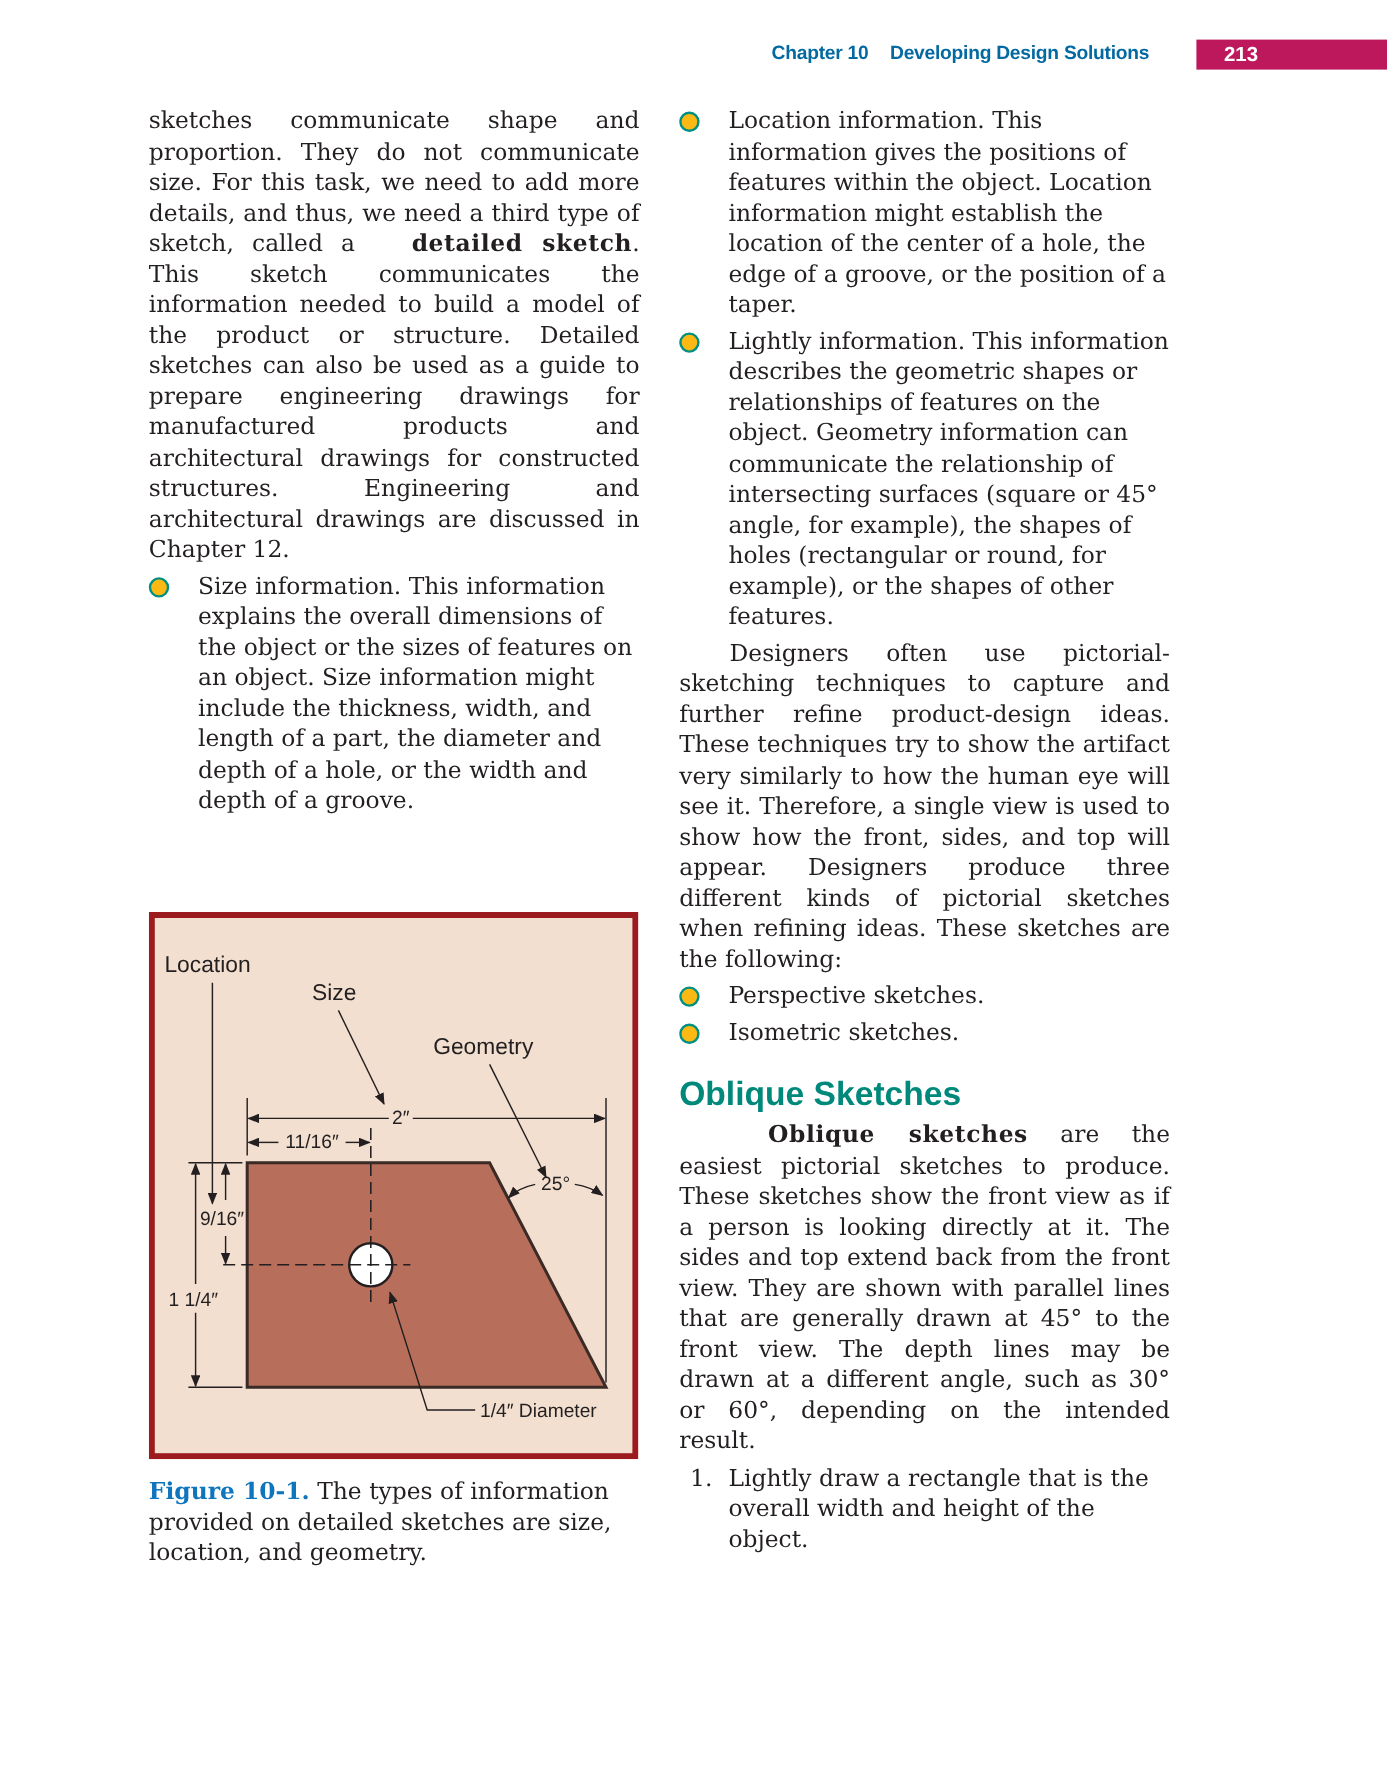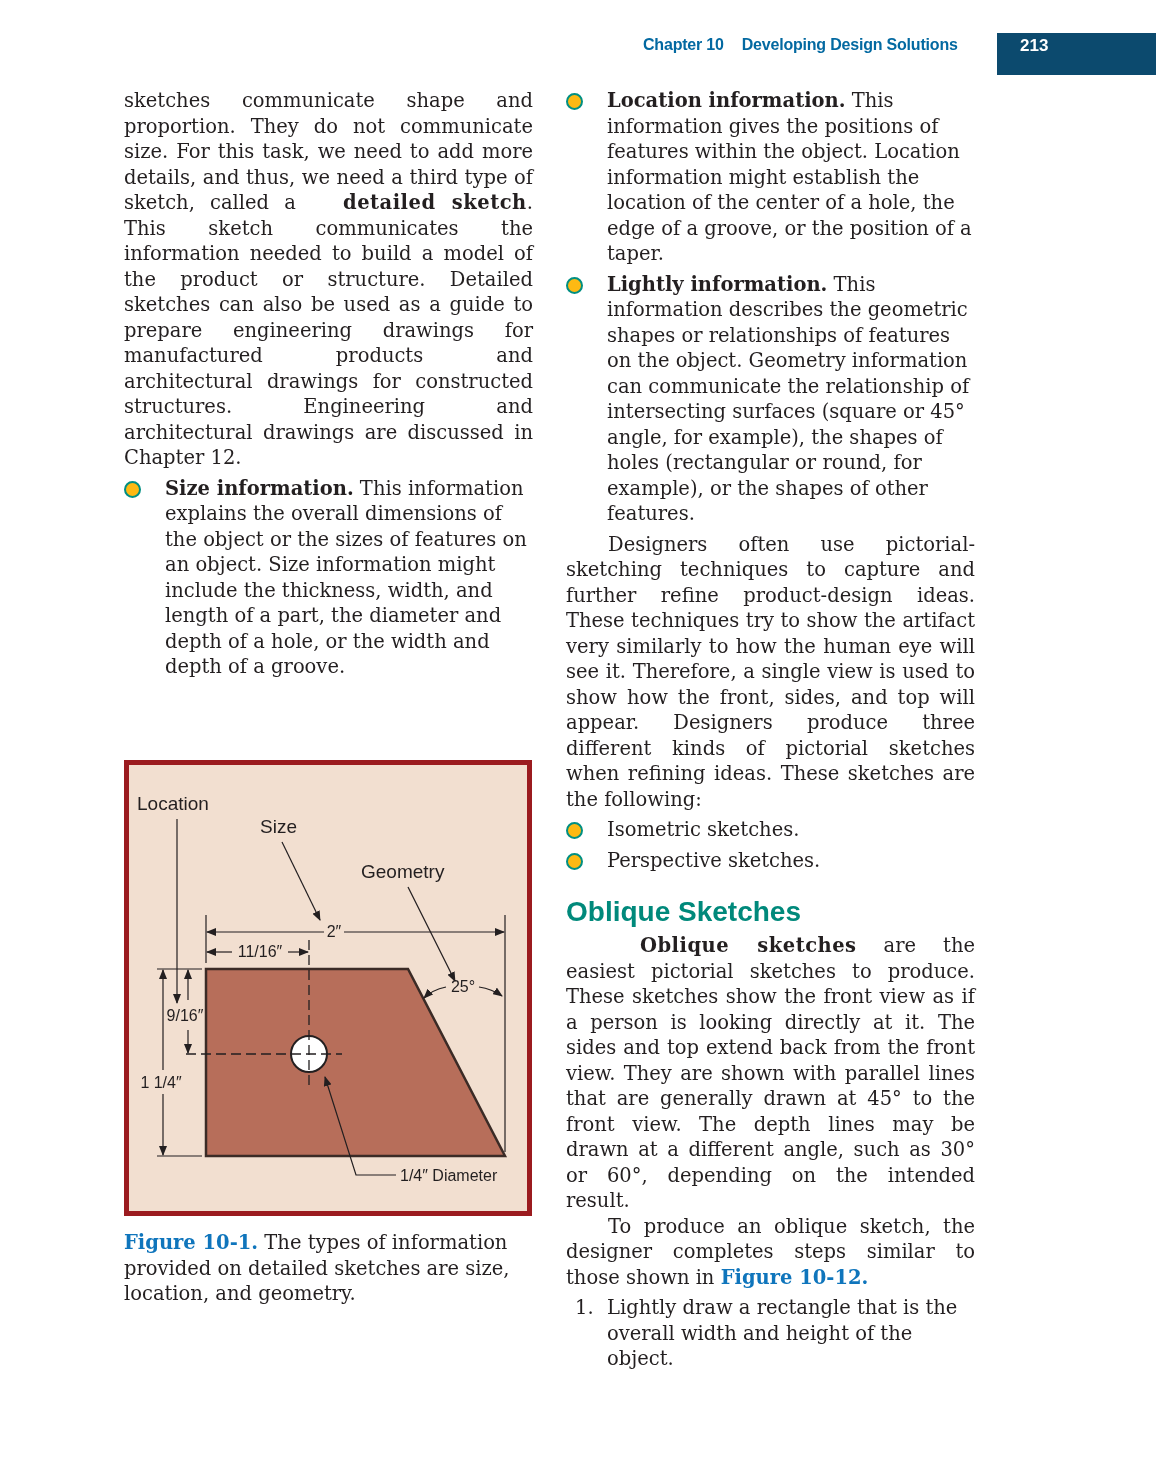--- a/index.html
+++ b/index.html
@@ -2,34 +2,34 @@
 <html><head>
 <meta charset="utf-8">
 <style>
   html, body { margin: 0; padding: 0; background: #ffffff; }
   body { width: 1156px; height: 1479px; position: relative; overflow: hidden;
          font-family: "DejaVu Serif", "Liberation Serif", serif; color: #231f20; }
   .header { position: absolute; top: 33px; left: 0; width: 1156px; height: 26px; }
   .hdr-text { position: absolute; left: 643px; top: 3px; font-family: "Liberation Sans", sans-serif;
               font-weight: bold; font-size: 16px; color: #0369a1; white-space: nowrap; letter-spacing: -0.2px; }
   .hdr-text .chap { margin-right: 18px; }
-  .page-badge { position: absolute; left: 997px; top: 0; width: 159px; height: 42px; background: #0c4a6e;
+  .page-badge { position: absolute; left: 997px; top: 0; width: 159px; height: 25px; background: #be185d;
                 color: #fff; font-family: "Liberation Sans", sans-serif; font-weight: bold; font-size: 17px;
                 line-height: 25px; padding-left: 23px; box-sizing: border-box; }
   .col { position: absolute; font-size: 19.5px; line-height: 25.5px; }
   .col-left { left: 124px; top: 88px; width: 409px; }
   .col-right { left: 566px; top: 88px; width: 409px; }
   p { margin: 0; text-align: justify; }
   .indent { text-indent: 42px; }
   .term { font-weight: bold; letter-spacing: 0.5px; margin-left: 32px; }
   .fig-ref { font-weight: bold; color: #0f75bc; }
   .bullet { position: relative; padding-left: 41px; margin: 5px 0 0 0; text-align: left; }
   .bullet .dot { position: absolute; left: 0; top: 5px; width: 13px; height: 13px; border-radius: 50%;
                  background: #fdb913; border: 2px solid #008f83; }
-  .bullet b { font-weight: bold; }
+  .bullet b { font-weight: normal; }
   .section-heading { font-family: "Liberation Sans", sans-serif; font-weight: bold; font-size: 28px;
                      color: #00897b; margin: 22px 0 4px 0; line-height: 34px; }
   .numbered { position: relative; padding-left: 41px; margin-top: 5px; text-align: left; }
   .numbered .num { position: absolute; left: 9px; top: 0; }
   .figure { position: absolute; left: 124px; top: 760px; width: 408px; height: 456px; }
   .caption { position: absolute; left: 124px; top: 1230px; width: 409px; font-size: 19.5px; line-height: 25.5px; }
   svg text { font-family: "Liberation Sans", sans-serif; fill: #231f20; }
 </style>
 </head>
 <body>
@@ -114,26 +114,25 @@
     <span class="dot"></span>
     <b>Location information.</b><span> This information gives the positions of features within the object. Location information might establish the location of the center of a hole, the edge of a groove, or the position of a taper.</span>
   </div>
   <div class="bullet">
     <span class="dot"></span>
     <b>Lightly information.</b><span> This information describes the geometric shapes or relationships of features on the object. Geometry information can communicate the relationship of intersecting surfaces (square or 45° angle, for example), the shapes of holes (rectangular or round, for example), or the shapes of other features.</span>
   </div>
   <p class="indent" style="margin-top:5px">Designers often use pictorial-sketching techniques to capture and further refine product-design ideas. These techniques try to show the artifact very similarly to how the human eye will see it. Therefore, a single view is used to show how the front, sides, and top will appear. Designers produce three different kinds of pictorial sketches when refining ideas. These sketches are the following:</p>
   <div class="bullet">
     <span class="dot"></span>
-    <span>Isometric sketches.</span>
+    <span>Perspective sketches.</span>
   </div>
   <div class="bullet">
     <span class="dot"></span>
-    <span>Perspective sketches.</span>
+    <span>Isometric sketches.</span>
   </div>
   <div class="section-heading">Oblique Sketches</div>
   <p class="indent"><span class="term">Oblique sketches</span><span> are the easiest pictorial sketches to produce. These sketches show the front view as if a person is looking directly at it. The sides and top extend back from the front view. They are shown with parallel lines that are generally drawn at 45° to the front view. The depth lines may be drawn at a different angle, such as 30° or 60°, depending on the intended result.</span></p>
-  <p class="indent"><span>To produce an oblique sketch, the designer completes steps similar to those shown in </span><span class="fig-ref">Figure 10-12.</span></p>
   <div class="numbered">
     <span class="num">1.</span>
     <span>Lightly draw a rectangle that is the overall width and height of the object.</span>
   </div>
 </div>
 
 </body></html>

